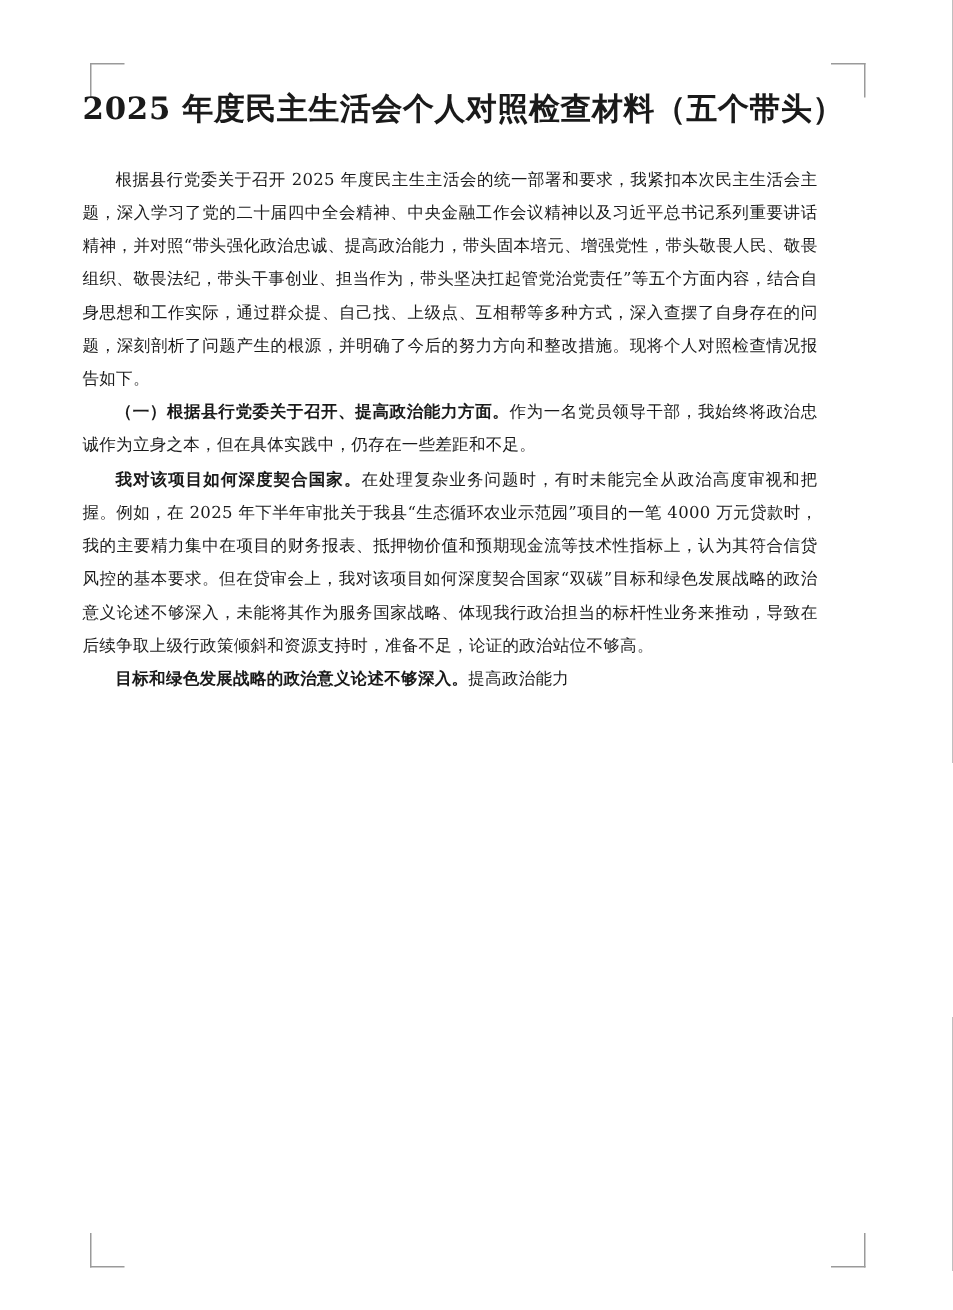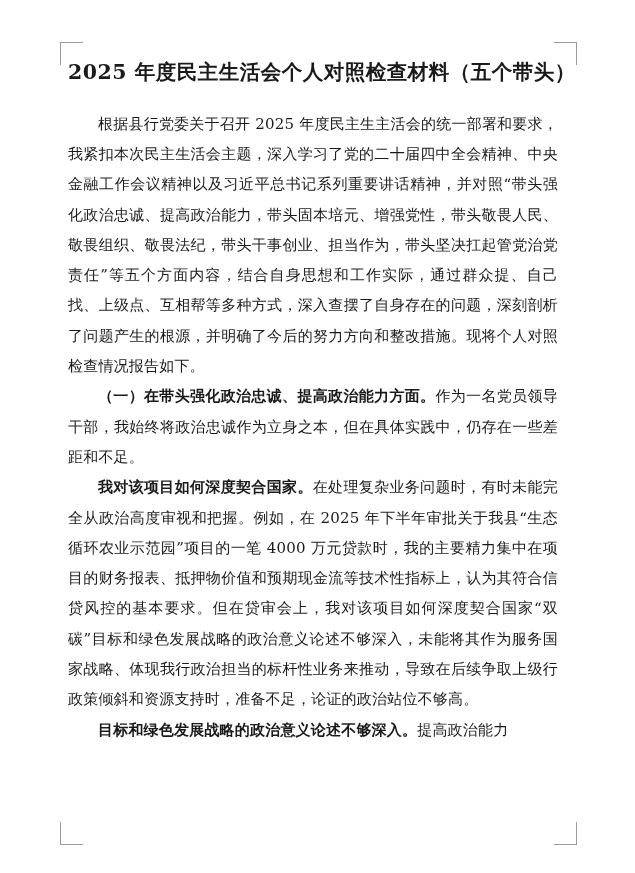--- a/index.html
+++ b/index.html
@@ -22,36 +22,36 @@
     height: 22px;
   }
   .crop.tl { top: 42px; left: 60px; border-left: 1px solid #9a9a9a; border-top: 1px solid #9a9a9a; }
   .crop.tr { top: 42px; right: 58px; border-right: 1px solid #9a9a9a; border-top: 1px solid #9a9a9a; }
   .crop.bl { bottom: 28px; left: 60px; border-left: 1px solid #9a9a9a; border-bottom: 1px solid #9a9a9a; }
   .crop.br { bottom: 28px; right: 58px; border-right: 1px solid #9a9a9a; border-bottom: 1px solid #9a9a9a; }
 
   .content {
     position: absolute;
     top: 58px;
-    left: 68px;
+    left: 55px;
     width: 490px;
   }
   .doc-title {
     font-family: "DejaVu Serif", serif;
     font-weight: bold;
     font-size: 20.5px;
     color: #1a1a1a;
     text-align: center;
     letter-spacing: 0.5px;
     line-height: 1.4;
     margin: 0 0 22px 0;
     white-space: nowrap;
   }
   p.para {
-    font-size: 15px;
+    font-size: 11px;
     line-height: 2.02;
     color: #1a1a1a;
     margin: 0;
     text-align: justify;
     text-justify: inter-ideograph;
     text-indent: 2em;
     letter-spacing: 0.2px;
   }
   p.para.heading {
     font-weight: bold;
@@ -70,20 +70,20 @@
   <div class="crop bl"></div>
   <div class="crop br"></div>
 
   <div class="content">
 
     <h1 class="doc-title">2025 年度民主生活会个人对照检查材料（五个带头）</h1>
 
     <p class="para"><span>根据县行党委关于召开 2025 年度民主生主活会的统一部署和要求，我紧扣本次民主生活会主题，深入学习了党的二十届四中全会精神、中央金融工作会议精神以及习近平总书记系列重要讲话精神，并对照“带头强化政治忠诚、提高政治能力，带头固本培元、增强党性，带头敬畏人民、敬畏组织、敬畏法纪，带头干事创业、担当作为，带头坚决扛起管党治党责任”等五个方面内容，结合自身思想和工作实际，通过群众提、自己找、上级点、互相帮等多种方式，深入查摆了自身存在的问题，深刻剖析了问题产生的根源，并明确了今后的努力方向和整改措施。现将个人对照检查情况报告如下。</span></p>
 
 
-    <p class="para"><span class="b">（一）在带头强化政治忠诚、提高政治能力方面。</span><span>作为一名党员领导干部，我始终将政治忠诚作为立身之本，但在具体实践中，仍存在一些差距和不足。</span></p>
+    <p class="para"><span class="b">（一）根据县行党委关于召开、提高政治能力方面。</span><span>作为一名党员领导干部，我始终将政治忠诚作为立身之本，但在具体实践中，仍存在一些差距和不足。</span></p>
 
     <p class="para"><span class="b">我对该项目如何深度契合国家。</span><span>在处理复杂业务问题时，有时未能完全从政治高度审视和把握。例如，在 2025 年下半年审批关于我县“生态循环农业示范园”项目的一笔 4000 万元贷款时，我的主要精力集中在项目的财务报表、抵押物价值和预期现金流等技术性指标上，认为其符合信贷风控的基本要求。但在贷审会上，我对该项目如何深度契合国家“双碳”目标和绿色发展战略的政治意义论述不够深入，未能将其作为服务国家战略、体现我行政治担当的标杆性业务来推动，导致在后续争取上级行政策倾斜和资源支持时，准备不足，论证的政治站位不够高。</span></p>
 
     <p class="para"><span class="b">目标和绿色发展战略的政治意义论述不够深入。</span><span>提高政治能力</span></p>
 
   </div>
 </div>
 
 </body></html>

